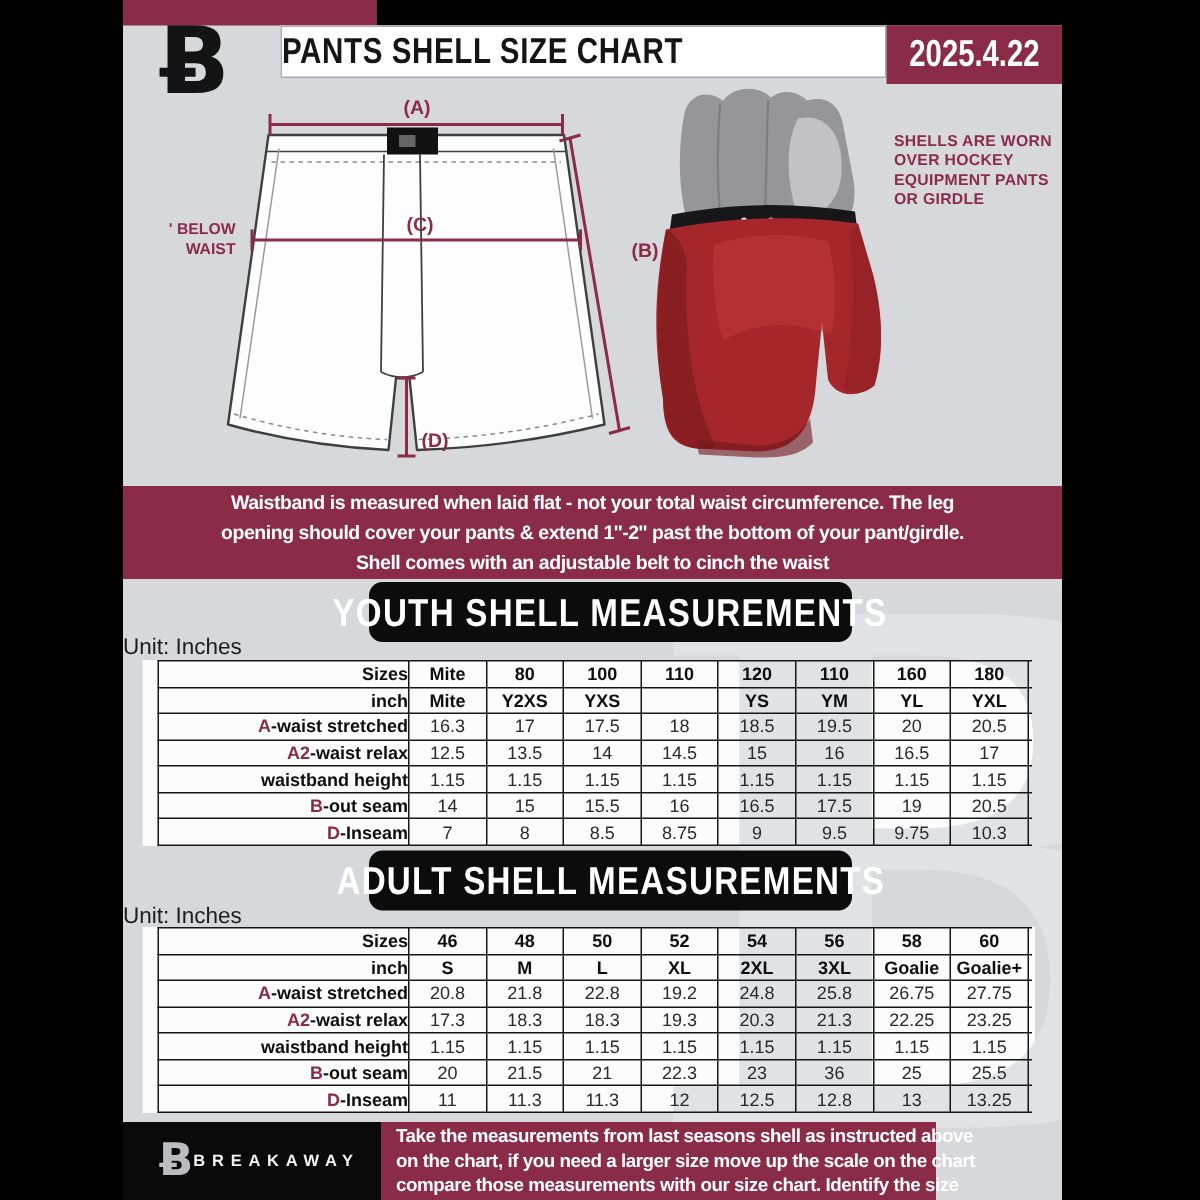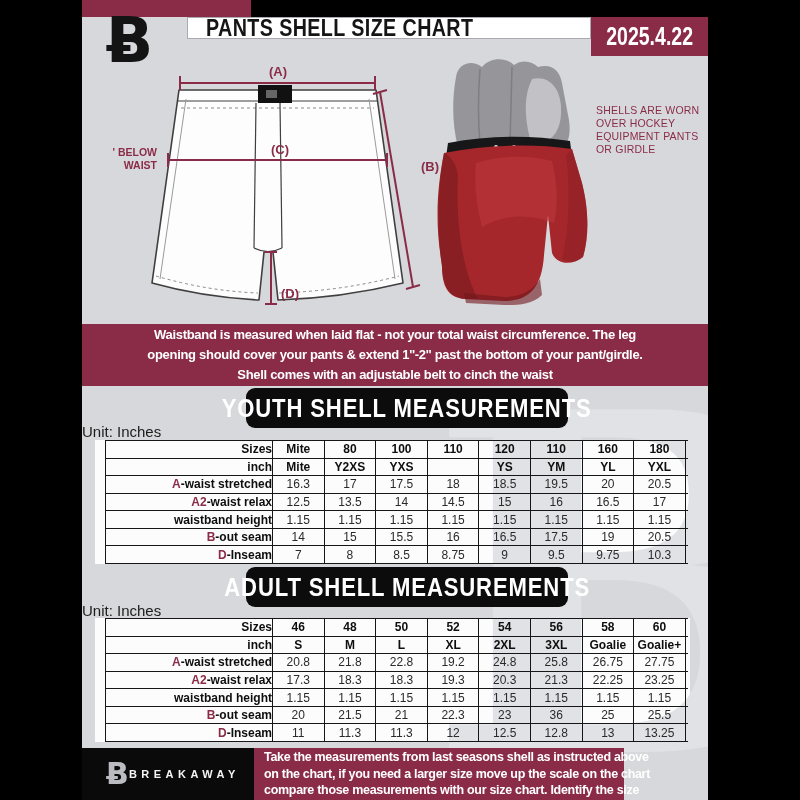--- a/index.html
+++ b/index.html
@@ -4,33 +4,33 @@
 <style>
   html,body{margin:0;padding:0;}
   body{
     width:800px;height:800px;background:#000;position:relative;overflow:hidden;
     font-family:"Liberation Sans",sans-serif;
   }
   #doc{position:absolute;left:82px;top:0;width:626px;height:800px;background:#d7d8db;overflow:hidden;}
   
   .strip-maroon{position:absolute;left:0;top:0;width:169px;height:17px;background:#8A2C48;z-index:2;}
   .strip-black{position:absolute;left:169px;top:0;width:457px;height:17px;background:#000;z-index:2;}
-  .titlebar{position:absolute;left:105px;top:17px;width:404px;height:22px;background:#fff;
-    border:1px solid #a9abb0;box-sizing:border-box;display:flex;align-items:center;padding-left:18px;z-index:3;}
+  .titlebar{position:absolute;left:105px;top:17px;width:404px;height:35px;background:#fff;
+    border:1px solid #a9abb0;box-sizing:border-box;display:flex;align-items:center;z-index:3;}
   .titlebar .t{font-size:24px;font-weight:bold;color:#151515;letter-spacing:.5px;white-space:nowrap;
     transform:scaleX(.82);transform-origin:left center;}
   .datebox{position:absolute;left:509px;top:17px;width:117px;height:39px;background:#8A2C48;
     display:flex;align-items:center;justify-content:center;z-index:3;}
   .datebox .t{color:#fff;font-size:25px;font-weight:bold;white-space:nowrap;transform:scaleX(.78);}
   .brandlogo{position:absolute;left:24px;top:10px;font-family:"DejaVu Sans",sans-serif;
     font-size:62px;font-weight:bold;color:#141414;line-height:1;z-index:2;}
   
   .diagram-svg{position:absolute;left:30px;top:55px;z-index:2;}
   .pants-svg{position:absolute;left:338px;top:55px;z-index:2;}
-  .sidenote{position:absolute;left:514px;top:104px;z-index:2;color:#8A2C48;font-weight:normal;
+  .sidenote{position:absolute;left:514px;top:88px;z-index:2;color:#8A2C48;font-weight:bold;
     font-size:10.5px;line-height:13px;letter-spacing:.2px;}
   
   .banner{position:absolute;left:0;top:324px;width:626px;height:62px;background:#8A2C48;z-index:2;
     display:flex;flex-direction:column;justify-content:center;text-align:center;color:#fff;
     font-size:13px;line-height:20px;font-weight:bold;letter-spacing:-.3px;}
   .banner div{white-space:nowrap;}
   
   .section-title{position:absolute;left:164px;width:322px;height:40px;background:#0c0c0c;border-radius:9px;
     display:flex;align-items:center;justify-content:center;z-index:3;}
   .section-title .t{color:#fff;font-size:26px;font-weight:bold;letter-spacing:1px;white-space:nowrap;transform:scaleX(.85);}

